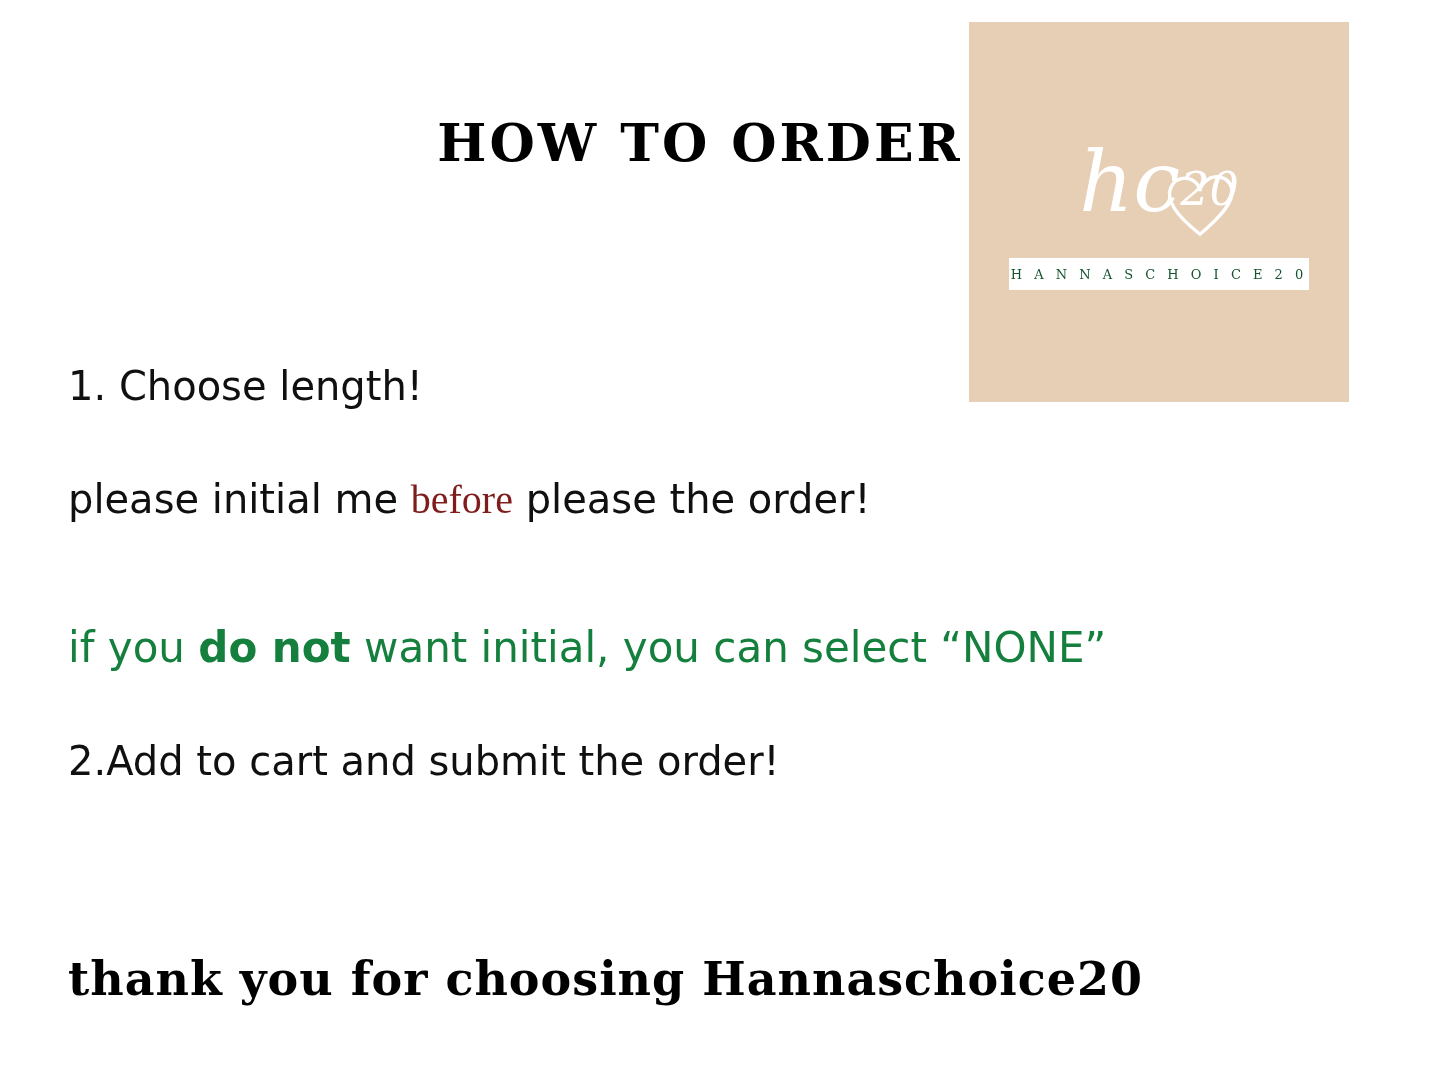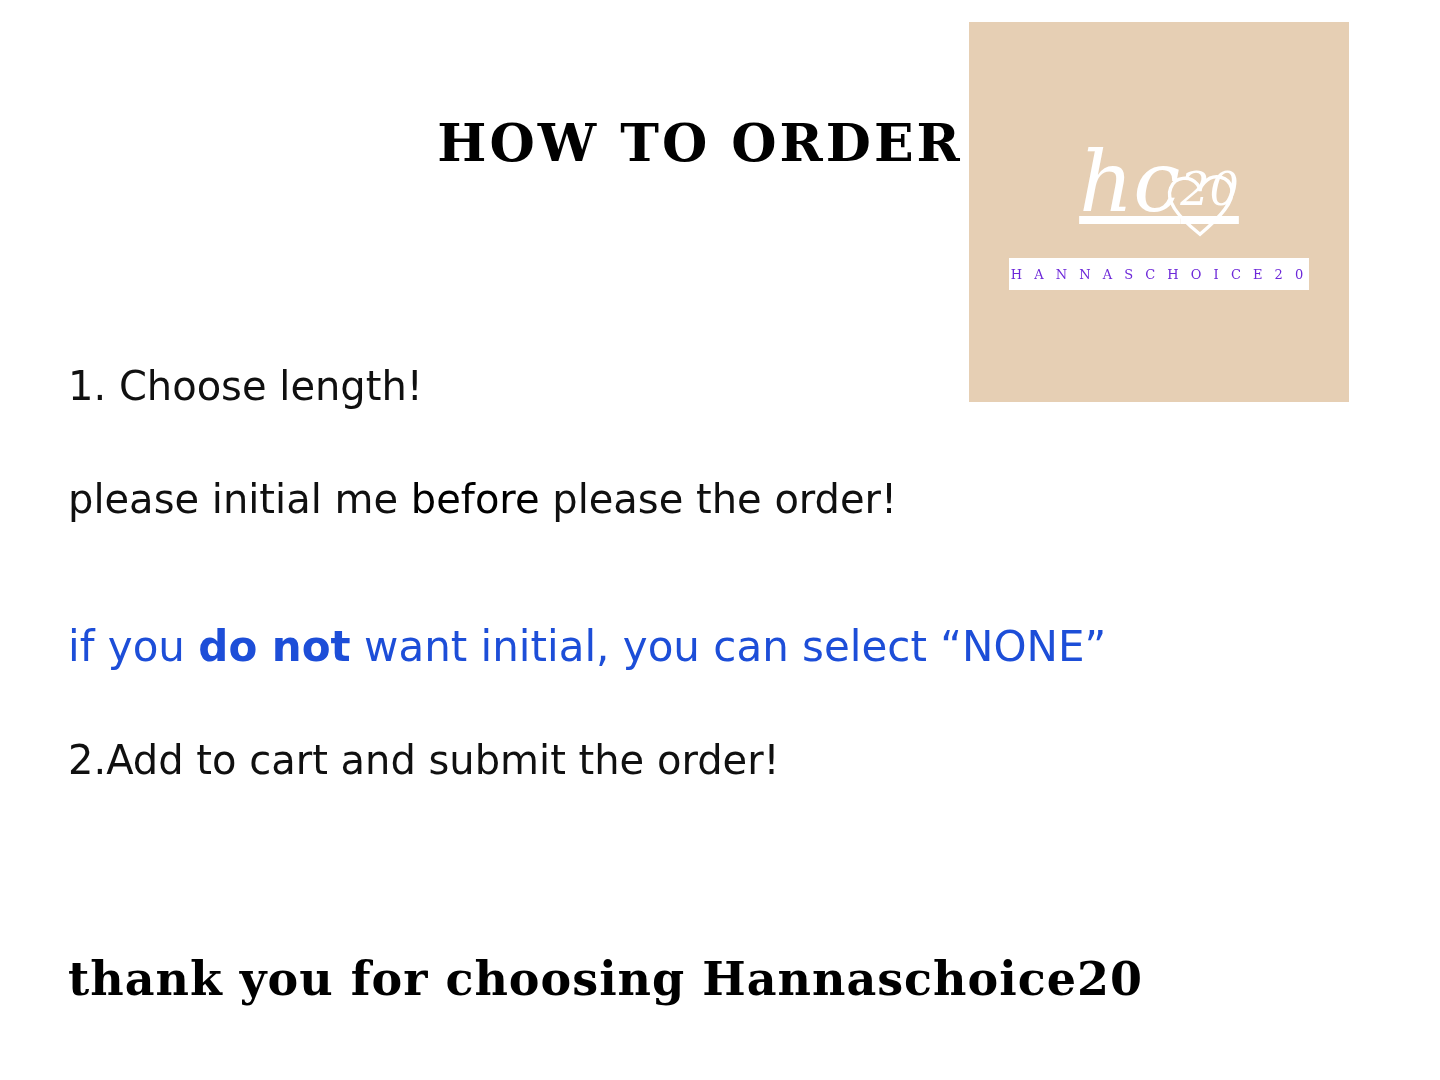--- a/index.html
+++ b/index.html
@@ -51,21 +51,20 @@
     left: 0;
     top: 118px;
     width: 380px;
     text-align: center;
     color: #ffffff;
     font-family: "DejaVu Serif", serif;
     font-style: italic;
     font-size: 84px;
     line-height: 1;
     white-space: nowrap;
-    text-decoration: underline;
   }
   .logo-mark .sup {
     font-size: 46px;
     font-style: italic;
     vertical-align: 6px;
     letter-spacing: 0px;
   }
   .heart-svg {
     position: absolute;
     left: 188px;
@@ -81,21 +80,21 @@
     height: 32px;
     background: #ffffff;
     display: flex;
     align-items: center;
     justify-content: center;
   }
   .logo-bar-text {
     font-family: "DejaVu Serif", serif;
     font-size: 13px;
     letter-spacing: 4px;
-    color: #6d28d9;
+    color: #14532d;
     white-space: nowrap;
   }
 
   
   .body-copy {
     position: absolute;
     left: 68px;
     top: 344px;
     width: 1370px;
   }
@@ -104,32 +103,33 @@
     font-size: 40px;
     line-height: 1.32;
     color: #101010;
     white-space: nowrap;
   }
   .step.s1 { margin: 16px 0 0 0; }
   .gap-lg { height: 60px; }
   .gap-sm { height: 34px; }
 
   .highlight {
-    color: #000000;
+    color: #7f1d1d;
+    font-family: Liberation Serif, serif;
   }
 
   .emph {
     font-weight: bold;
   }
 
   .none-line {
     font-family: "DejaVu Sans", sans-serif;
     font-size: 42px;
     line-height: 1.3;
-    color: #1d4ed8;
+    color: #15803d;
     white-space: nowrap;
   }
 
   .thanks {
     position: absolute;
     left: 68px;
     top: 952px;
     font-family: "DejaVu Serif", serif;
     font-weight: bold;
     font-size: 46px;

